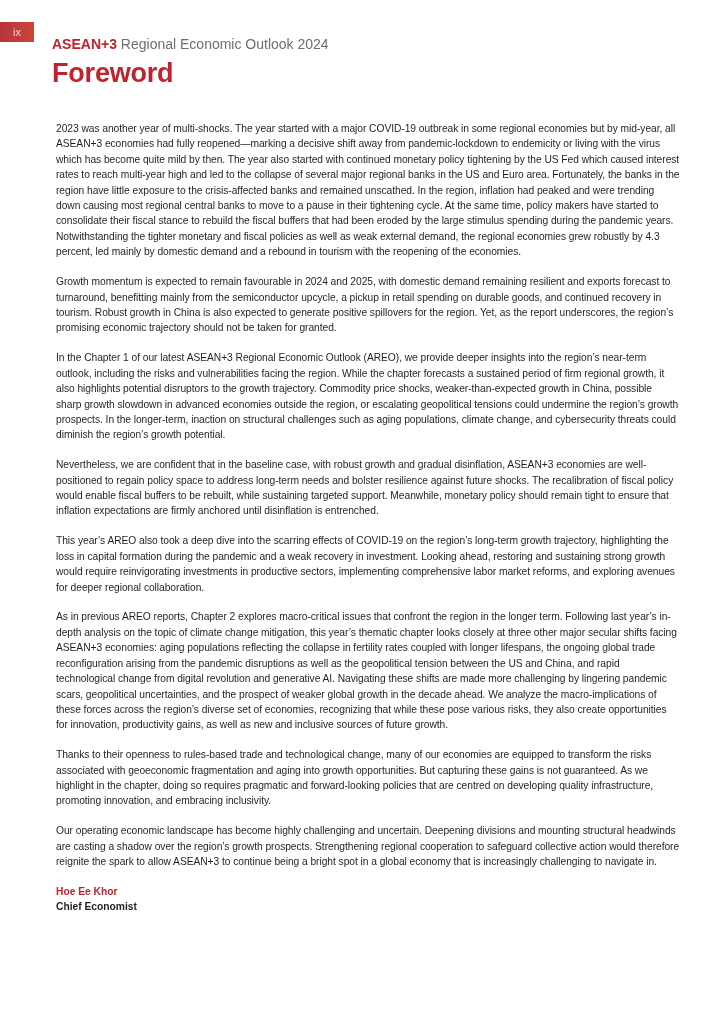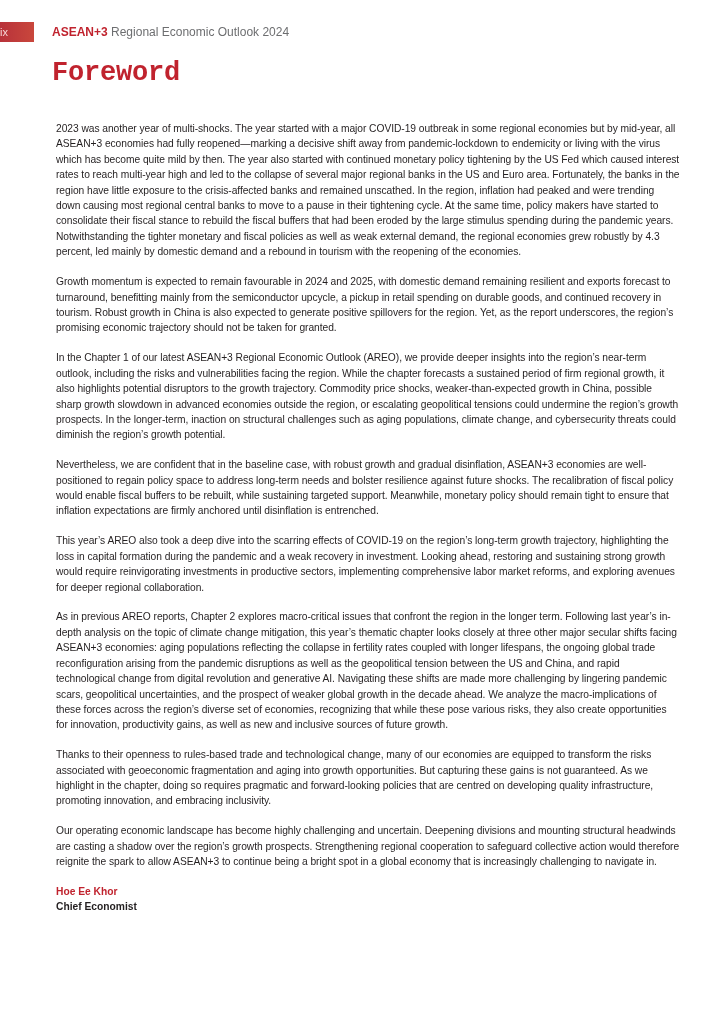--- a/index.html
+++ b/index.html
@@ -1,24 +1,24 @@
 <!DOCTYPE html>
 <html><head>
 <meta charset="utf-8">
 <style>
   html, body { margin: 0; padding: 0; background: #ffffff; }
   body { width: 724px; height: 1024px; position: relative; overflow: hidden;
          font-family: "Liberation Sans", "DejaVu Sans", sans-serif; color: #231f20; }
   .page-tab { position: absolute; left: 0; top: 22px; width: 34px; height: 20px;
               background: linear-gradient(90deg, #b8323a, #c9473c); color: #f6d6d6;
-              font-size: 11px; line-height: 20px; }
-  .running-head { position: absolute; left: 52px; top: 24px; font-size: 12px; line-height: 16px; color: #6d6e70; }
+              font-size: 11px; line-height: 20px; text-align: center; }
+  .running-head { position: absolute; left: 52px; top: 36px; font-size: 14px; line-height: 16px; color: #6d6e70; }
   .running-head .brand { color: #c0232e; font-weight: bold; }
   .title { position: absolute; left: 52px; top: 56px; margin: 0; font-size: 27px; font-weight: bold;
-           color: #c0232e; letter-spacing: -0.2px; line-height: 34px; font-family: Liberation Mono, monospace; }
+           color: #c0232e; letter-spacing: -0.2px; line-height: 34px; }
   .body-text { position: absolute; left: 56px; top: 121px; width: 624px; }
   .para { margin: 0 0 14.5px 0; font-size: 10.25px; line-height: 15.4px; color: #231f20; letter-spacing: -0.05px; }
   .signature { margin-top: 0; }
   .sig-name { font-size: 10.25px; line-height: 15.4px; color: #c0232e; font-weight: bold; }
   .sig-role { font-size: 10.25px; line-height: 15.4px; color: #231f20; font-weight: bold; }
 </style>
 </head>
 <body>
 
 <div class="page-tab">

